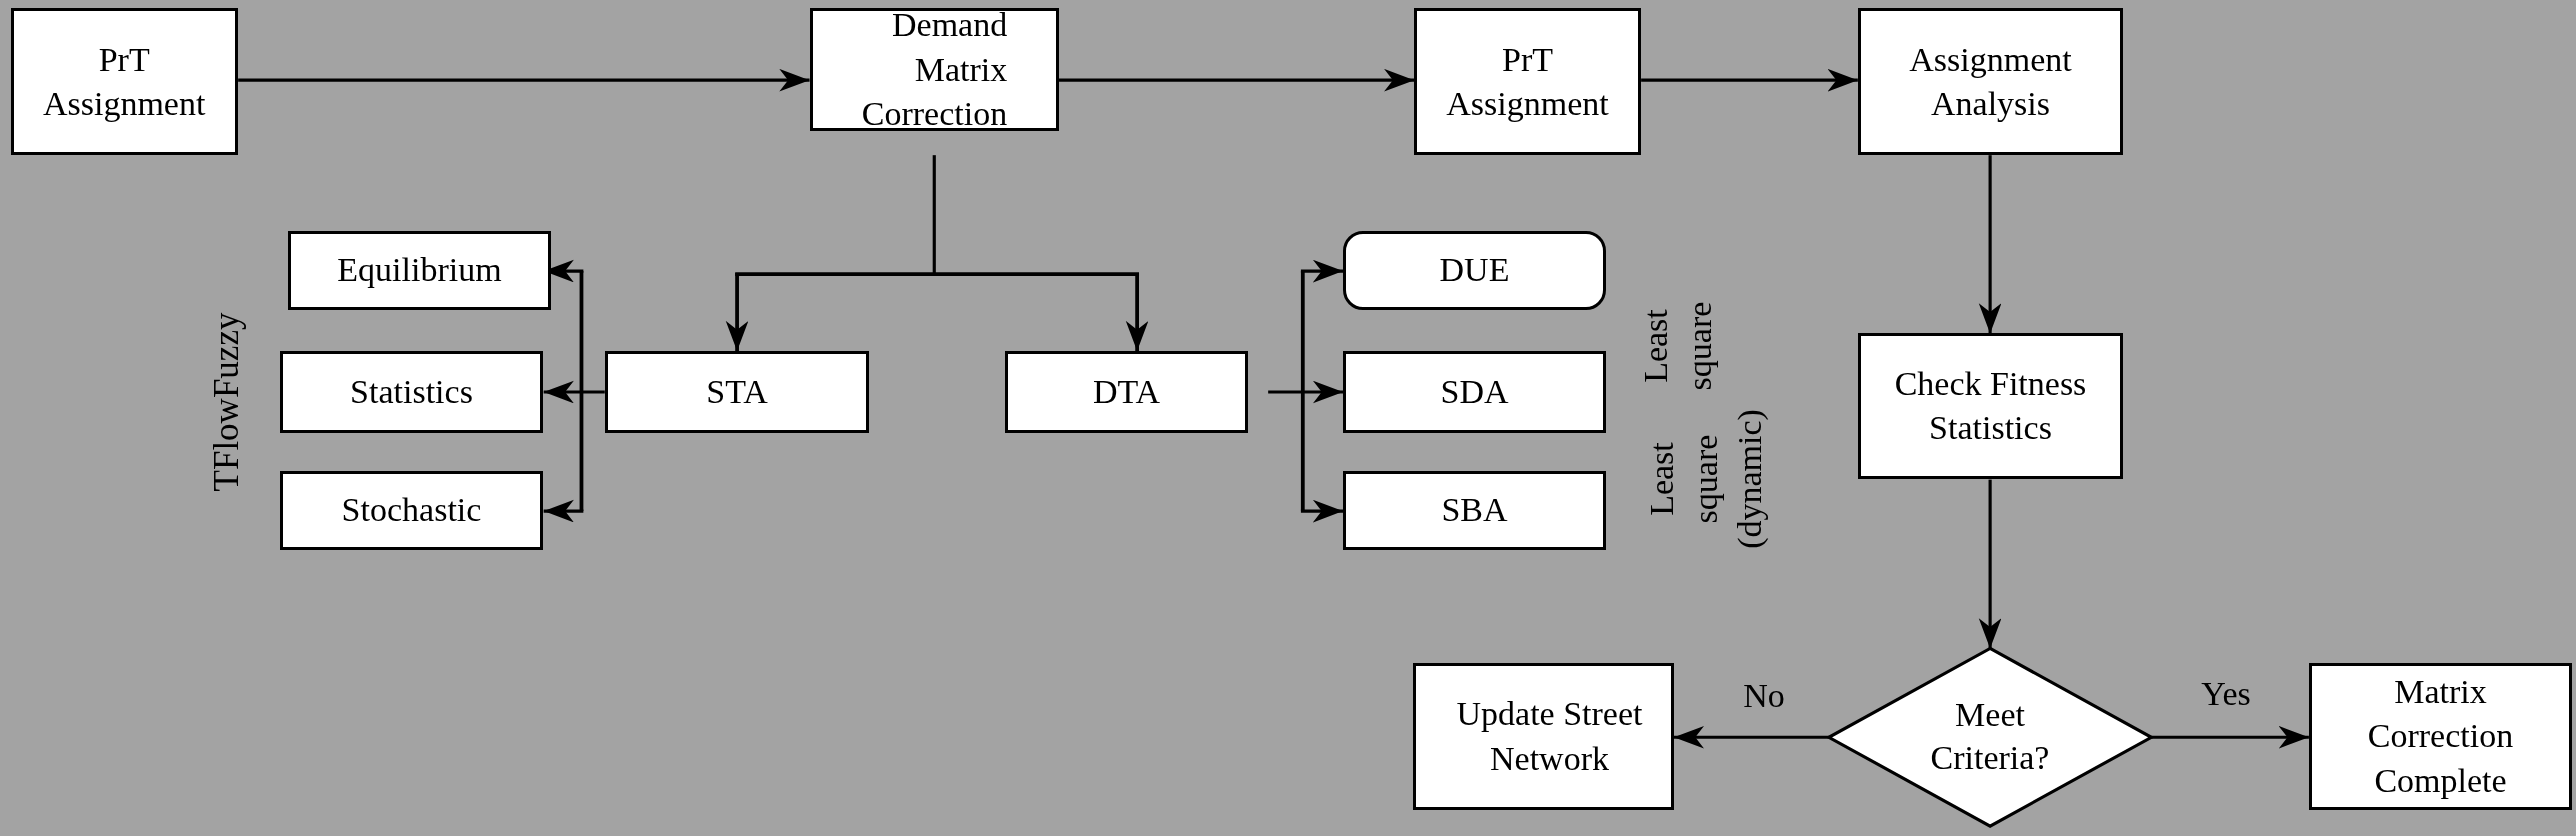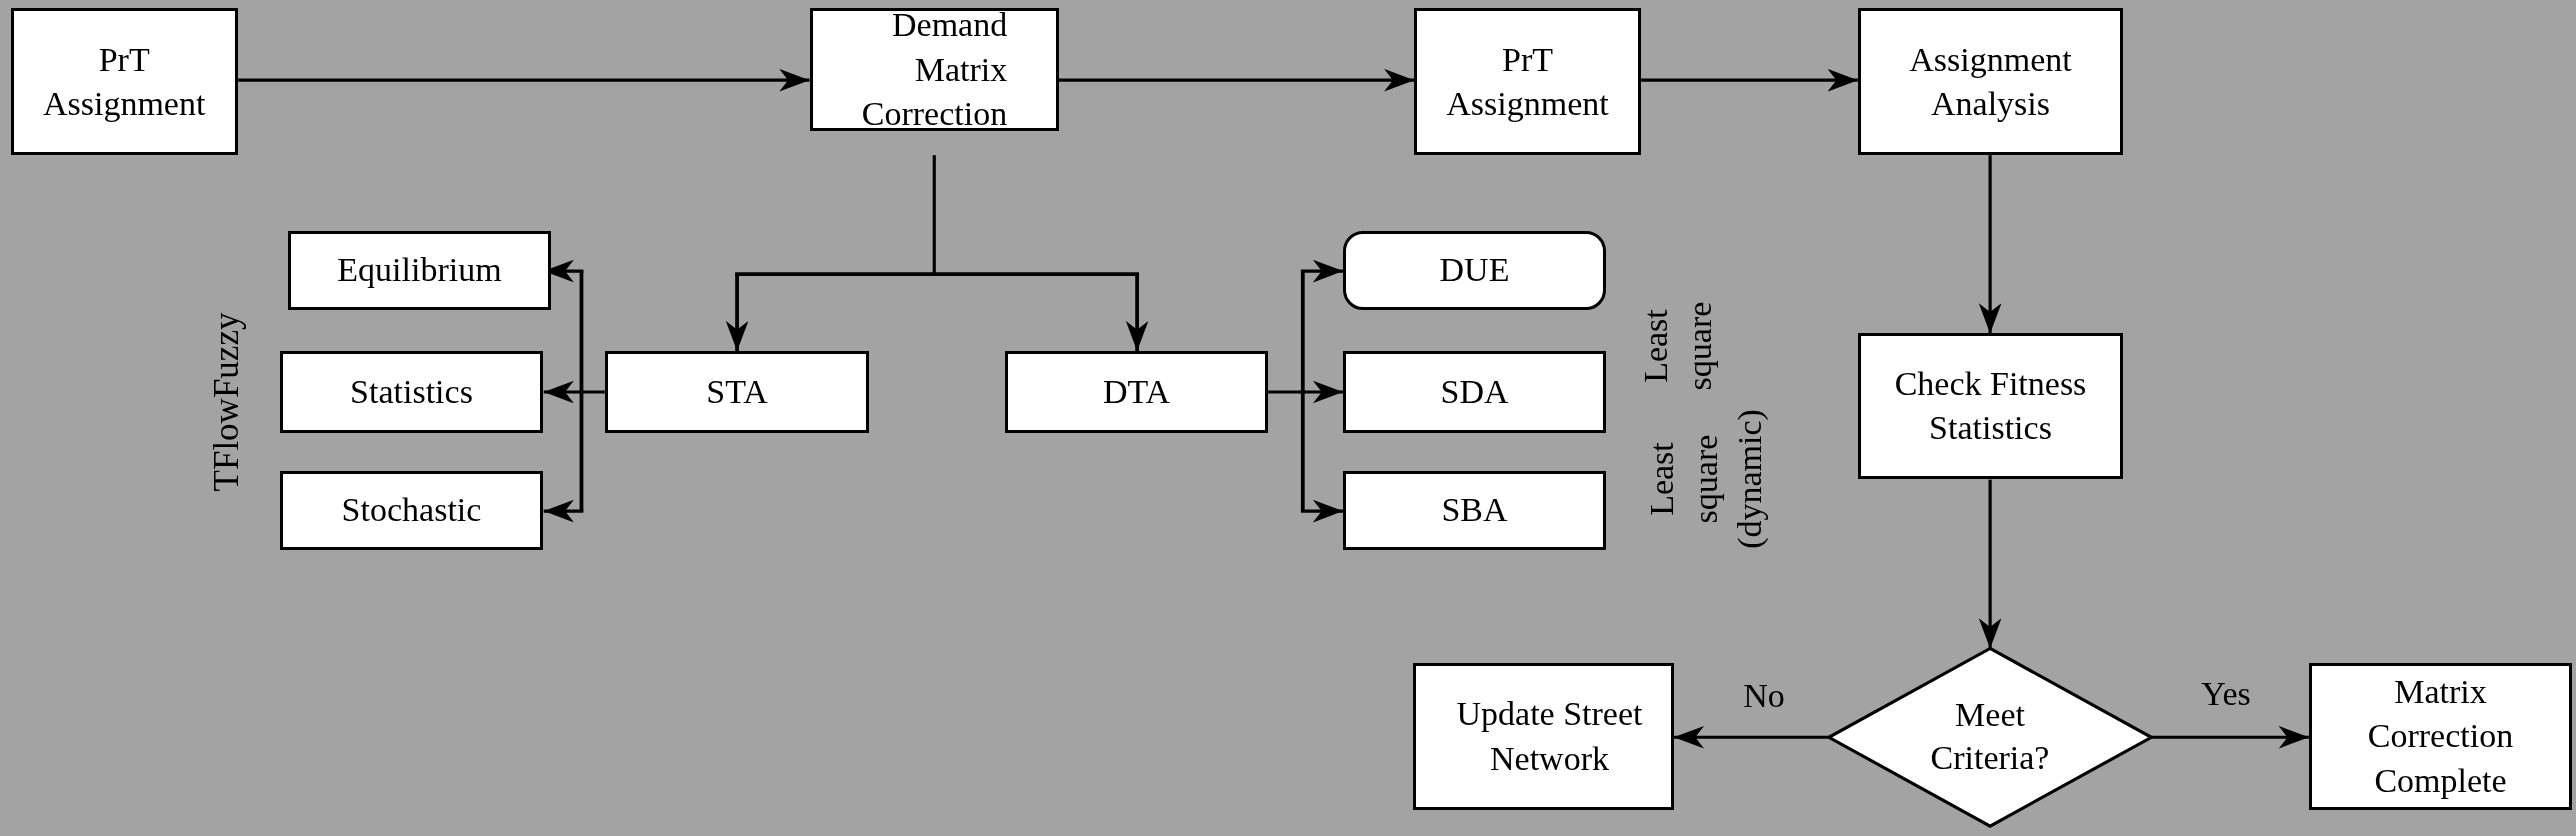--- a/index.html
+++ b/index.html
@@ -34,21 +34,21 @@
   #n-prt1 { left: 10.7px;   top: 8.2px; width: 227px; height: 147px; }
   #n-dmc  { left: 810px; top: 8.2px; width: 249px; height: 123px; text-align: right; }
   #n-prt2 { left: 1414px; top: 8.2px; width: 227px; height: 147px; }
   #n-aa   { left: 1858px; top: 8.2px; width: 265px; height: 147px; }
   
   #n-equilibrium { left: 280px; top: 231px; width: 263px; height: 79px; margin-left: 8px; }
   #n-incremental { left: 280px; top: 351px; width: 263px; height: 82px; }
   #n-stochastic  { left: 280px; top: 471px; width: 263px; height: 79px; }
   
   #n-sta { left: 605px;  top: 351px; width: 264px; height: 82px; }
-  #n-dta { left: 1005px; top: 351px; width: 263px; height: 82px; }
+  #n-dta { left: 1005px; top: 351px; width: 243px; height: 82px; }
   
   #n-due { left: 1343px; top: 231px; width: 263px; height: 79px; border-radius: 20px; }
   #n-sda { left: 1343px; top: 351px; width: 263px; height: 82px; }
   #n-sba { left: 1343px; top: 471px; width: 263px; height: 79px; }
   
   #n-cfs { left: 1858px; top: 333px; width: 265px; height: 146px; }
   
   #n-usn { left: 1413px; top: 663px; width: 261px; height: 147px; padding-left: 12px; }
   #n-mcc { left: 2309px; top: 663px; width: 263px; height: 147px; }
 

